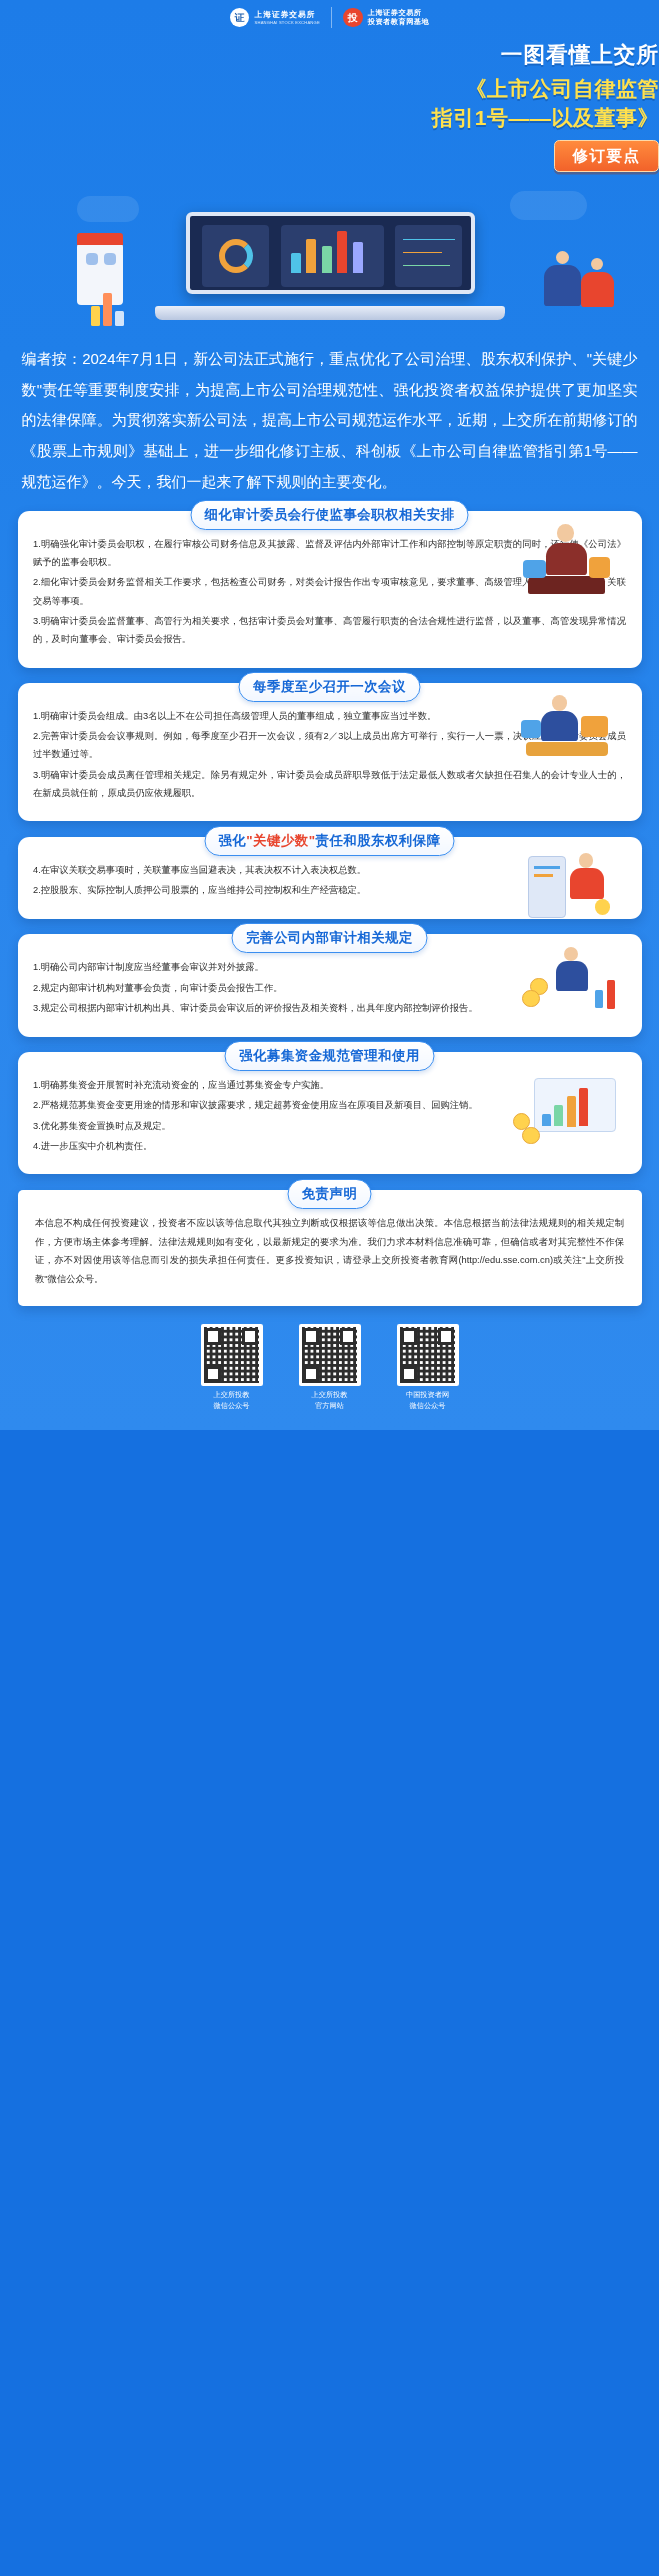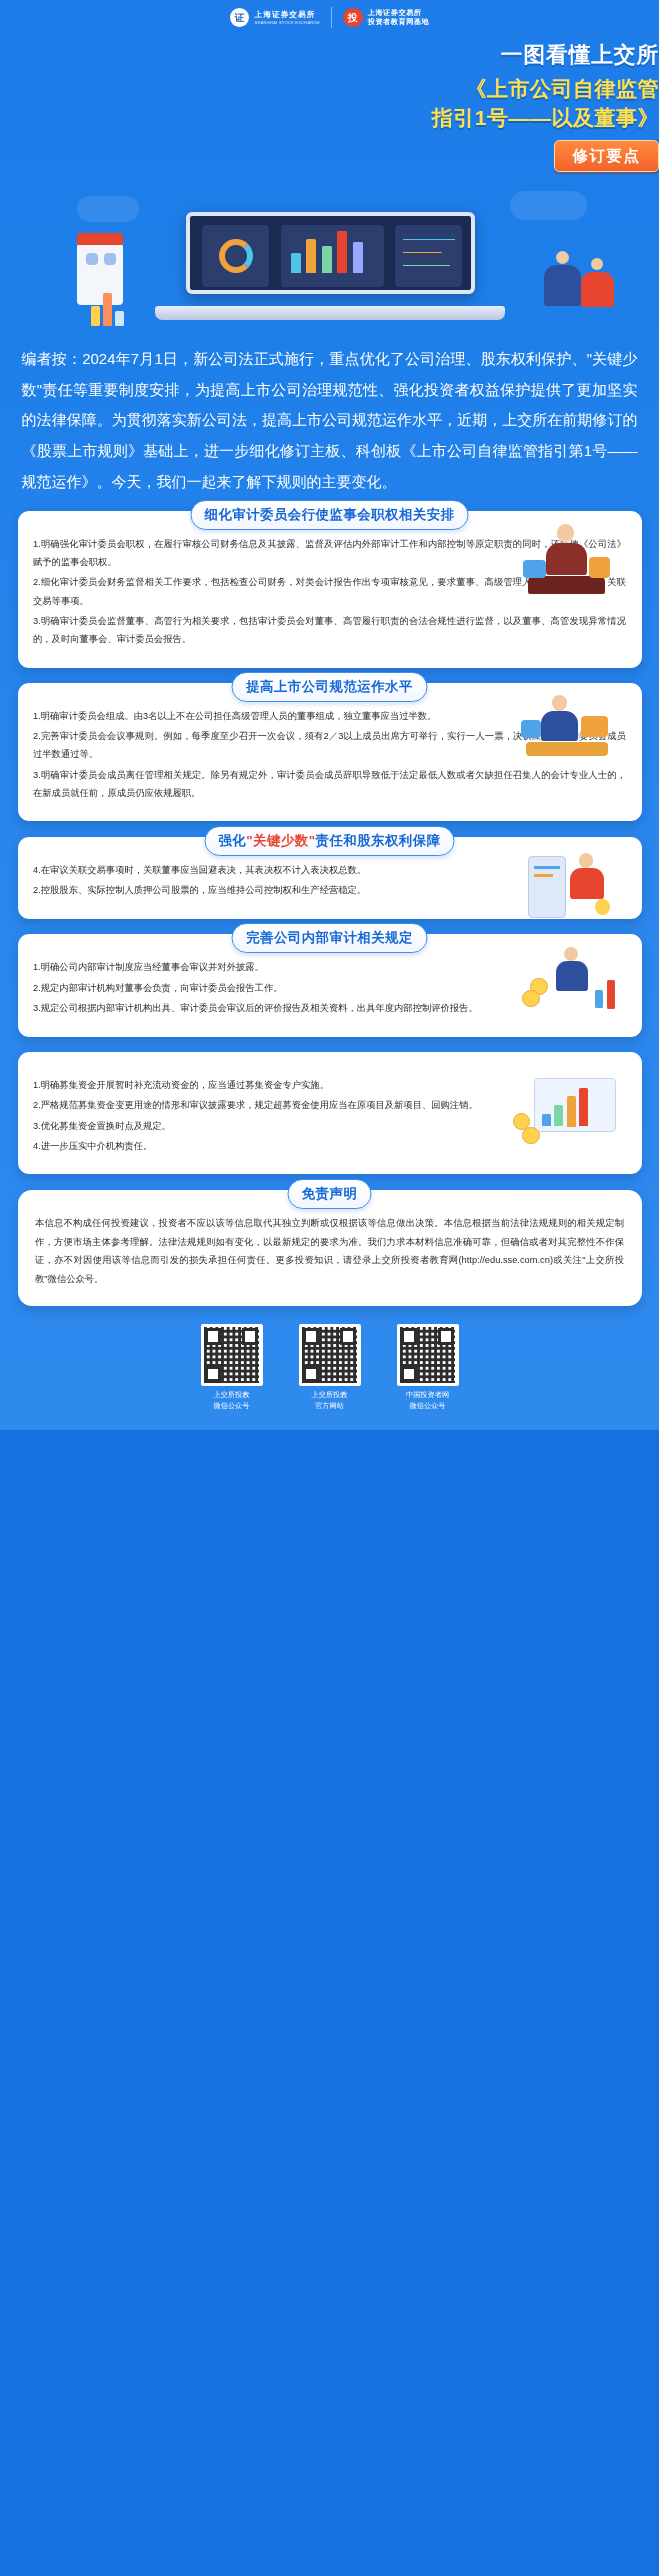--- a/index.html
+++ b/index.html
@@ -125,21 +125,21 @@
   .card-text p { margin-bottom: 2.1px; }
 
   
   .sh { position: absolute; }
   .circle { border-radius: 50%; }
   .rnd { border-radius: 4.1px; }
 
   
   .disclaimer {
     margin: 3.1px 17.5px 13.4px;
-    background: #ffffff; border-radius: 14px;
+    background: #ffffff; border-radius: 5px;
     padding: 24px 17.5px 17.5px;
     position: relative;
     box-shadow: 0 4.1px 10.3px rgba(0,30,80,.18);
   }
   .disclaimer .card-title { font-size: 13.4px; }
   .disclaimer p {
     color: #2b2b2b; font-size: 9.3px; line-height: 2.0; text-align: justify;
   }
 
   
@@ -257,21 +257,21 @@
       <div class="sh circle" style="left:34px;top:0;width:17.5px;height:17.5px;background:#f2c9a0;"></div>
       <div class="sh" style="left:23px;top:18.5px;width:41px;height:32px;background:#8b2f2a;border-radius:13.4px 13.4px 3.1px 3.1px;"></div>
       <div class="sh" style="left:5.2px;top:52px;width:77px;height:17.5px;background:#6d2420;border-radius:5.2px 5.2px 2.1px 2.1px;"></div>
       <div class="sh rnd" style="left:0;top:36px;width:23px;height:17.5px;background:#4fa3e8;"></div>
       <div class="sh rnd" style="left:66px;top:33px;width:20.6px;height:20.6px;background:#f0a23c;"></div>
     </div>
   </div>
 
   <div class="card">
     <div class="card-title-wrap">
-      <div class="card-title">提高上市公司规范运作水平</div>
+      <div class="card-title">每季度至少召开一次会议</div>
     </div>
     <div class="card-body">
       <div class="card-text">
         <p>1.明确审计委员会组成。由3名以上不在公司担任高级管理人员的董事组成，独立董事应当过半数。</p>
         <p>2.完善审计委员会会议事规则。例如，每季度至少召开一次会议，须有2／3以上成员出席方可举行，实行一人一票，决议应当经审计委员会成员过半数通过等。</p>
         <p>3.明确审计委员会成员离任管理相关规定。除另有规定外，审计委员会成员辞职导致低于法定最低人数或者欠缺担任召集人的会计专业人士的，在新成员就任前，原成员仍应依规履职。</p>
       </div>
     </div>
     <div class="sh" style="right:23px;top:12.4px;width:98px;height:77px;">
       <div class="sh circle" style="left:31px;top:0;width:15.5px;height:15.5px;background:#f2c9a0;"></div>
@@ -319,20 +319,23 @@
       <div class="sh circle" style="left:12.4px;top:31px;width:17.5px;height:17.5px;background:#ffd24d;border:1.5px solid #e8a93c;"></div>
       <div class="sh circle" style="left:4.1px;top:43px;width:17.5px;height:17.5px;background:#ffd24d;border:1.5px solid #e8a93c;"></div>
       <div class="sh circle" style="left:46px;top:0;width:14.4px;height:14.4px;background:#f2c9a0;"></div>
       <div class="sh" style="left:38px;top:14.4px;width:32px;height:30px;background:#2d4f9e;border-radius:11.3px 11.3px 3.1px 3.1px;"></div>
       <div class="sh" style="left:77px;top:43px;width:8.2px;height:18.5px;background:#4fa3e8;border-radius:1.5px;"></div>
       <div class="sh" style="left:89px;top:33px;width:8.2px;height:29px;background:#e8452e;border-radius:1.5px;"></div>
     </div>
   </div>
 
   <div class="card">
+    <div class="card-title-wrap">
+      <div class="card-title">强化募集资金规范管理和使用</div>
+    </div>
     <div class="card-body">
       <div class="card-text">
         <p>1.明确募集资金开展暂时补充流动资金的，应当通过募集资金专户实施。</p>
         <p>2.严格规范募集资金变更用途的情形和审议披露要求，规定超募资金使用应当在原项目及新项目、回购注销。</p>
         <p>3.优化募集资金置换时点及规定。</p>
         <p>4.进一步压实中介机构责任。</p>
       </div>
     </div>
     <div class="sh" style="right:20.6px;top:20.6px;width:108px;height:82px;">
       <div class="sh rnd" style="left:20.6px;top:5.2px;width:82px;height:54px;background:#eef4fd;border:1.5px solid #c4d6ef;"></div>

